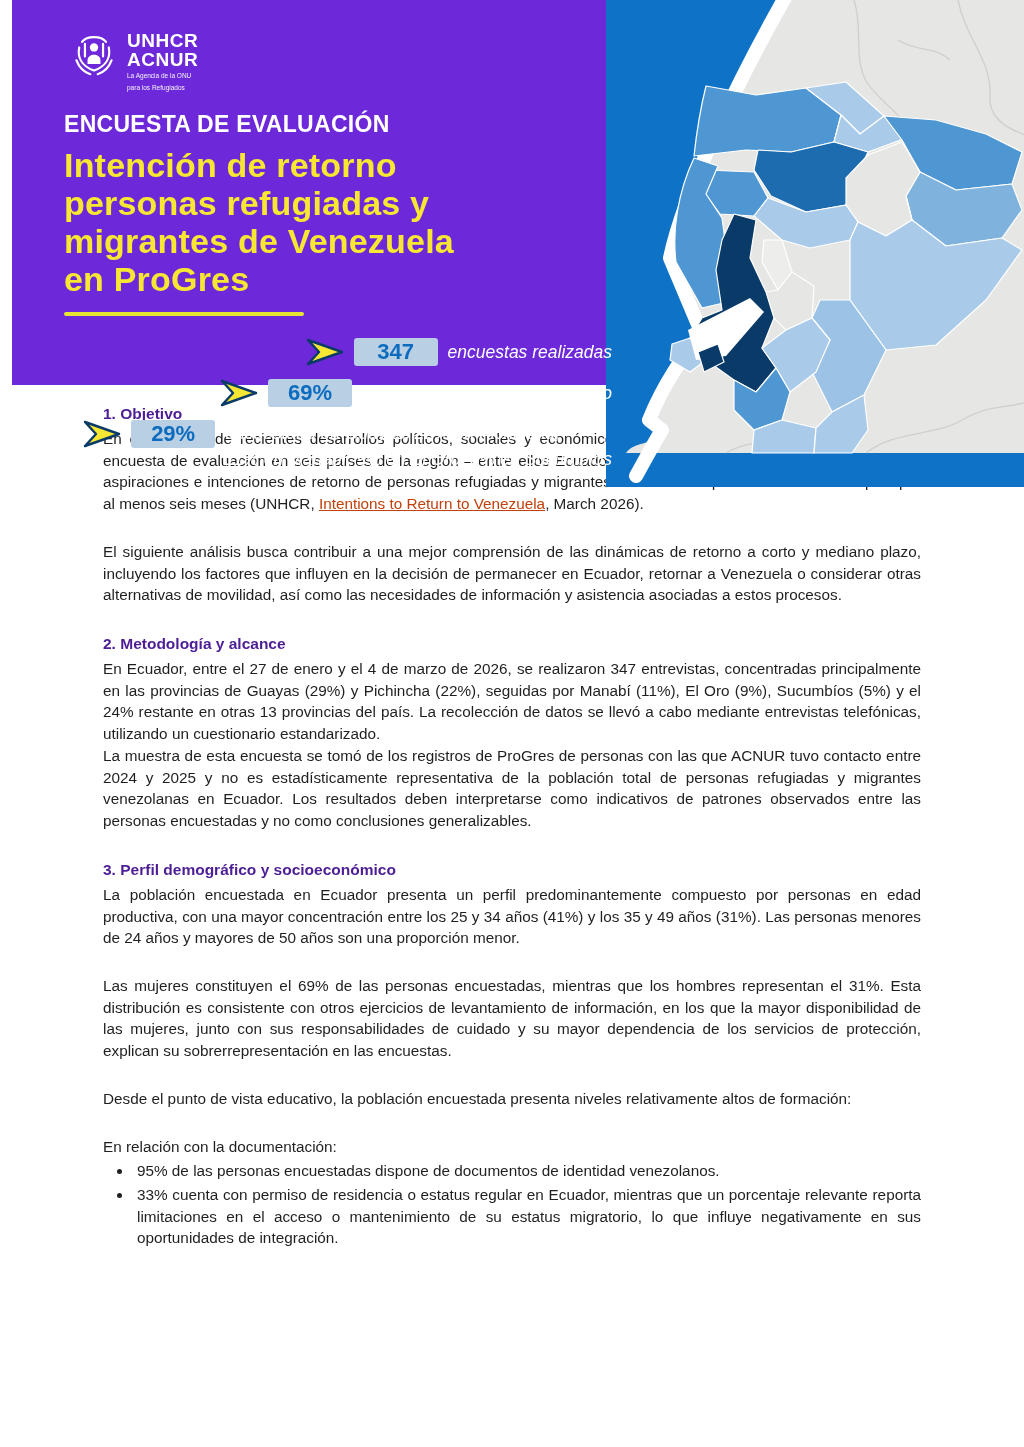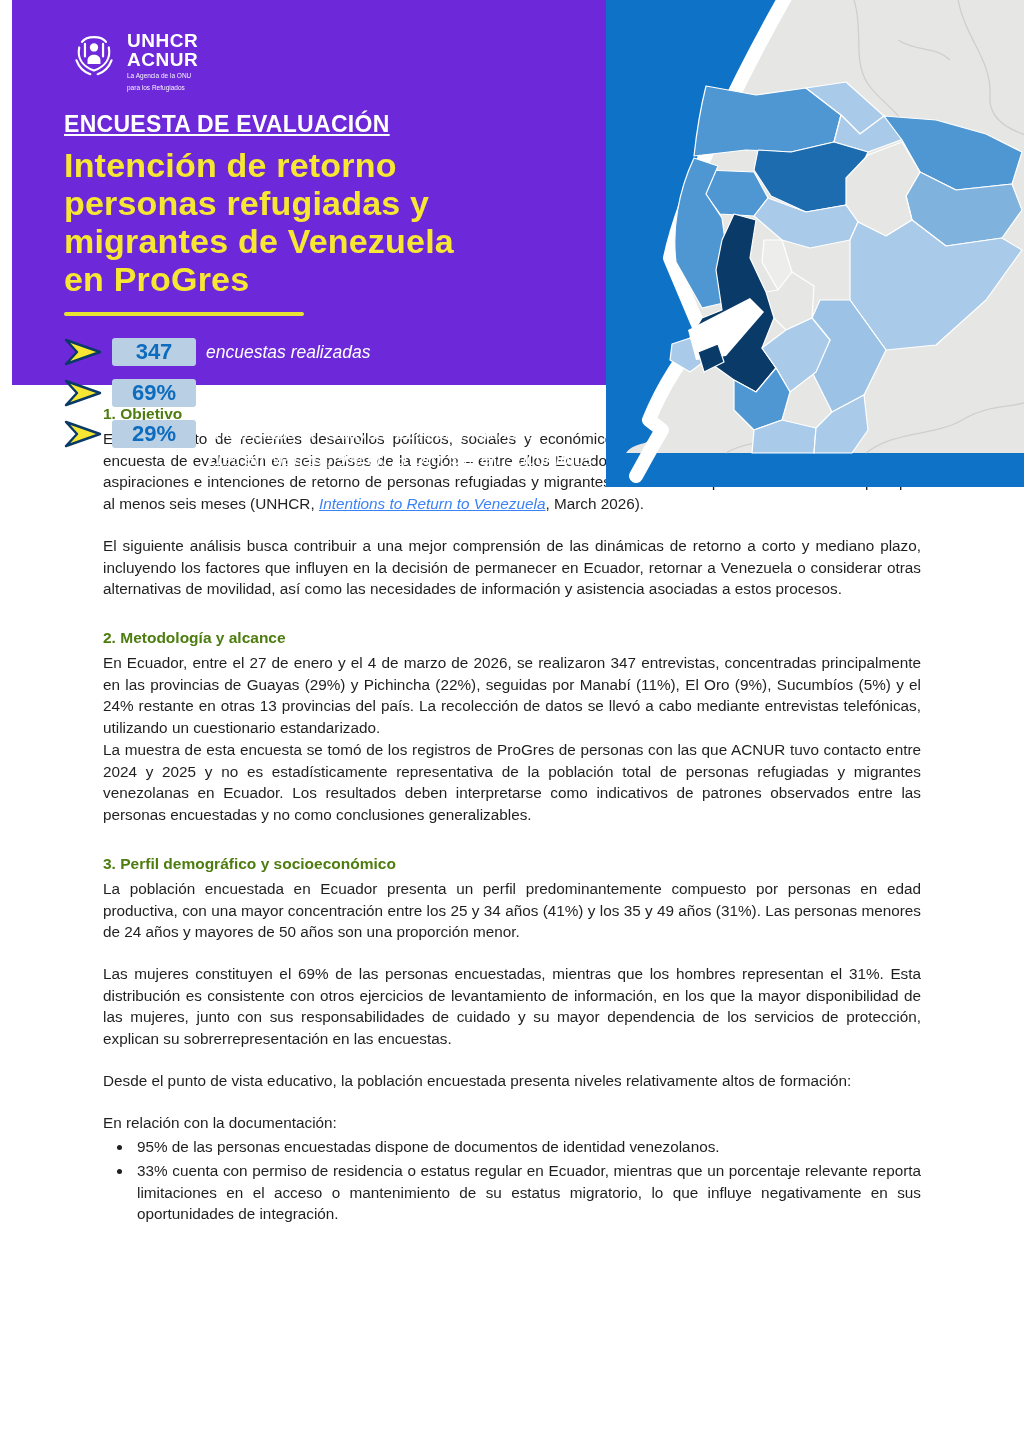--- a/index.html
+++ b/index.html
@@ -29,36 +29,36 @@
     width: 600px; height: 100%;
     padding: 28px 0 0 52px;
     z-index: 2;
   }
   .logo-row { display: flex; align-items: flex-start; gap: 9px; margin-left: 6px; }
   .logo-text { display: flex; flex-direction: column; line-height: 1; padding-top: 3px; }
   .logo-name { font-size: 19px; font-weight: 700; letter-spacing: 0.5px; }
   .logo-tagline { font-size: 6.5px; margin-top: 3px; line-height: 1.35; opacity: .95; }
   .kicker {
     margin-top: 18px;
-    font-size: 23px; font-weight: 700; letter-spacing: 0.3px; text-decoration: underline;
+    font-size: 23px; font-weight: 700; letter-spacing: 0.3px;
   }
   .title {
     margin-top: 8px;
     color: #F7E733;
     font-size: 34px; font-weight: 800;
     line-height: 1.12; letter-spacing: 0.2px;
   }
   .title-underline {
     width: 240px; height: 4px;
     background: #E8E432;
     margin: 14px 0 0 0;
     border-radius: 2px;
   }
   .stats { margin-top: 22px; display: flex; flex-direction: column; gap: 13px; }
-  .stat-row { display: flex; align-items: center; gap: 8px; }
+  .stat-row { display: flex; align-items: center; gap: 8px; justify-content: flex-end; }
   .stat-row.two-line { align-items: flex-start; }
   .stat-arrow { flex: 0 0 40px; width: 40px; height: 28px; }
   .stat-pill {
     flex: 0 0 84px; width: 84px; height: 28px;
     background: #B9CFE4; border-radius: 3px;
     display: flex; align-items: center; justify-content: center;
     color: #0D6CBE; font-size: 22px; font-weight: 800;
   }
   .stat-text {
     color: #ffffff; font-size: 17.5px; font-weight: 500;
@@ -66,27 +66,27 @@
   }
   
   .content {
     padding: 18px 103px 0 103px;
     color: #1F1F1F;
     font-size: 15.3px;
     line-height: 1.42;
   }
   .content p { text-align: justify; }
   .section-heading {
-    color: #4d7c0f; font-weight: 700; font-size: 15.5px;
+    color: #4c1d95; font-weight: 700; font-size: 15.5px;
     margin: 0 0 3px 0;
   }
   .sec { margin-top: 27px; }
   .sec:first-child { margin-top: 0; }
-  .para-gap { margin-top: 20px; }
-  .doc-link { font-style: italic; text-decoration: underline; color: #3b82f6; }
+  .para-gap { margin-top: 26px; }
+  .doc-link { text-decoration: underline; color: #c2410c; }
   ul.doc-list { margin: 3px 0 0 0; padding-left: 30px; }
   ul.doc-list li { text-align: justify; padding-left: 4px; margin-bottom: 2px; }
 </style>
 </head>
 <body>
 
 <div class="page">
 
   <div class="hero">
 

